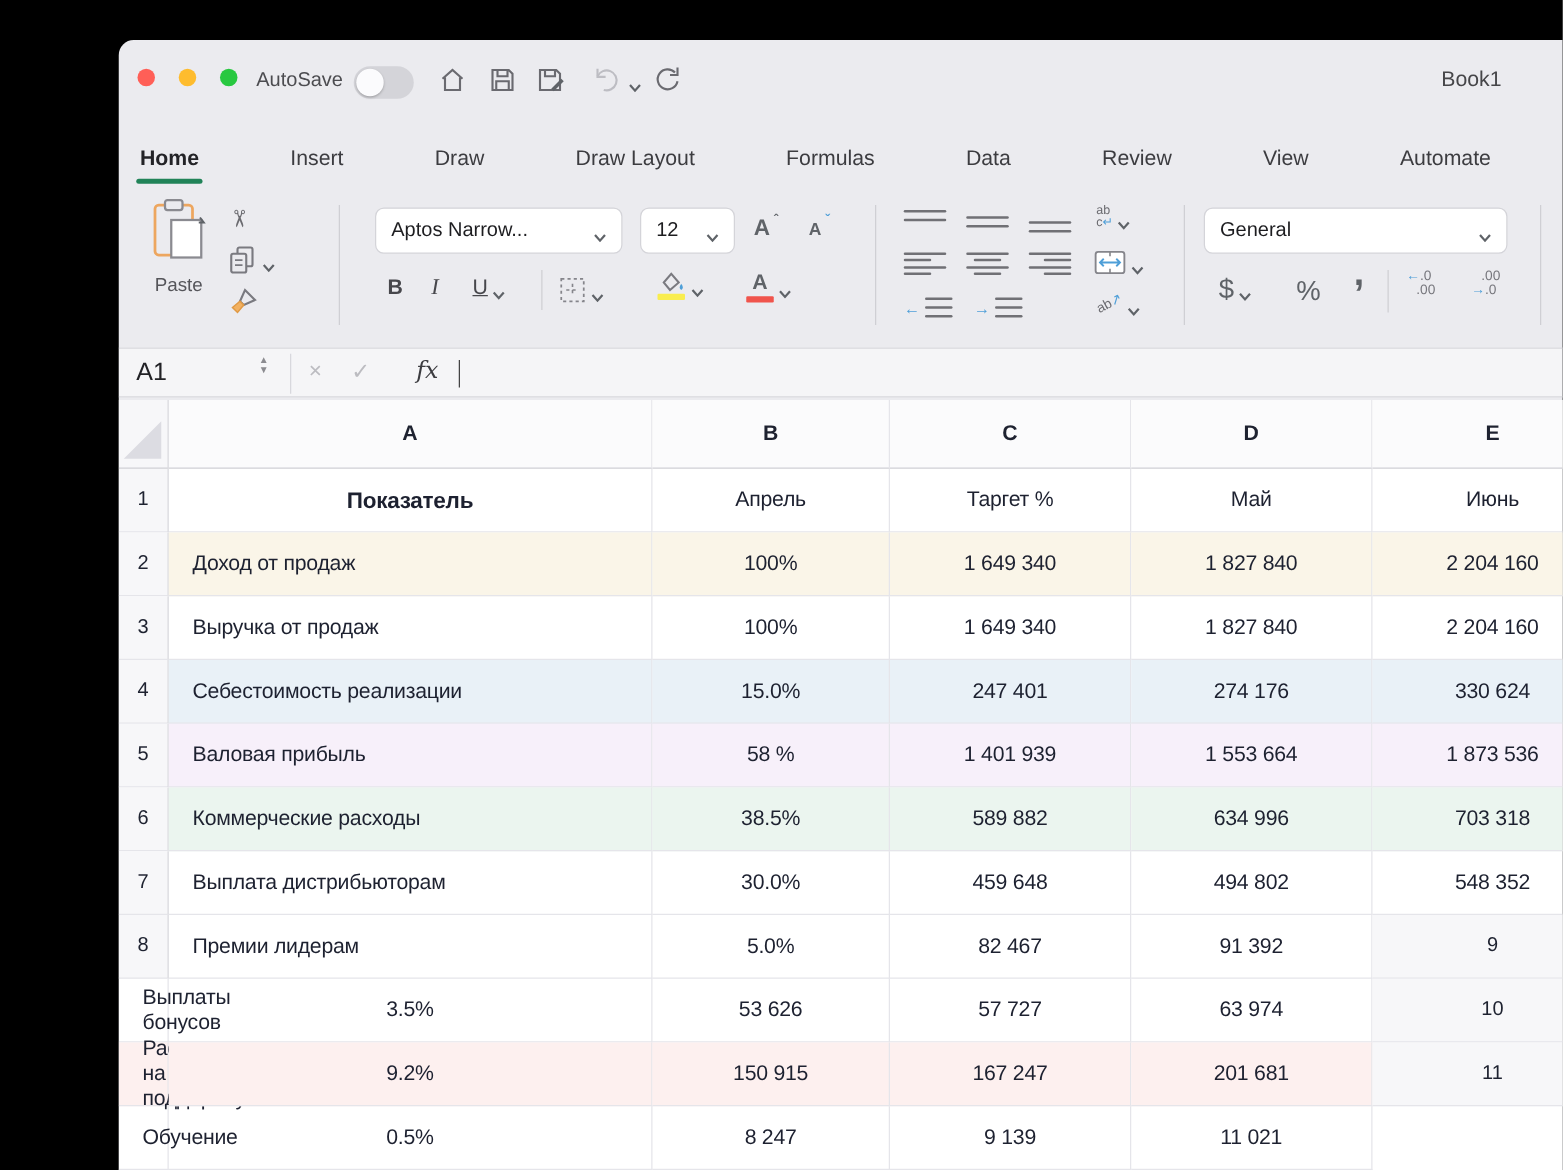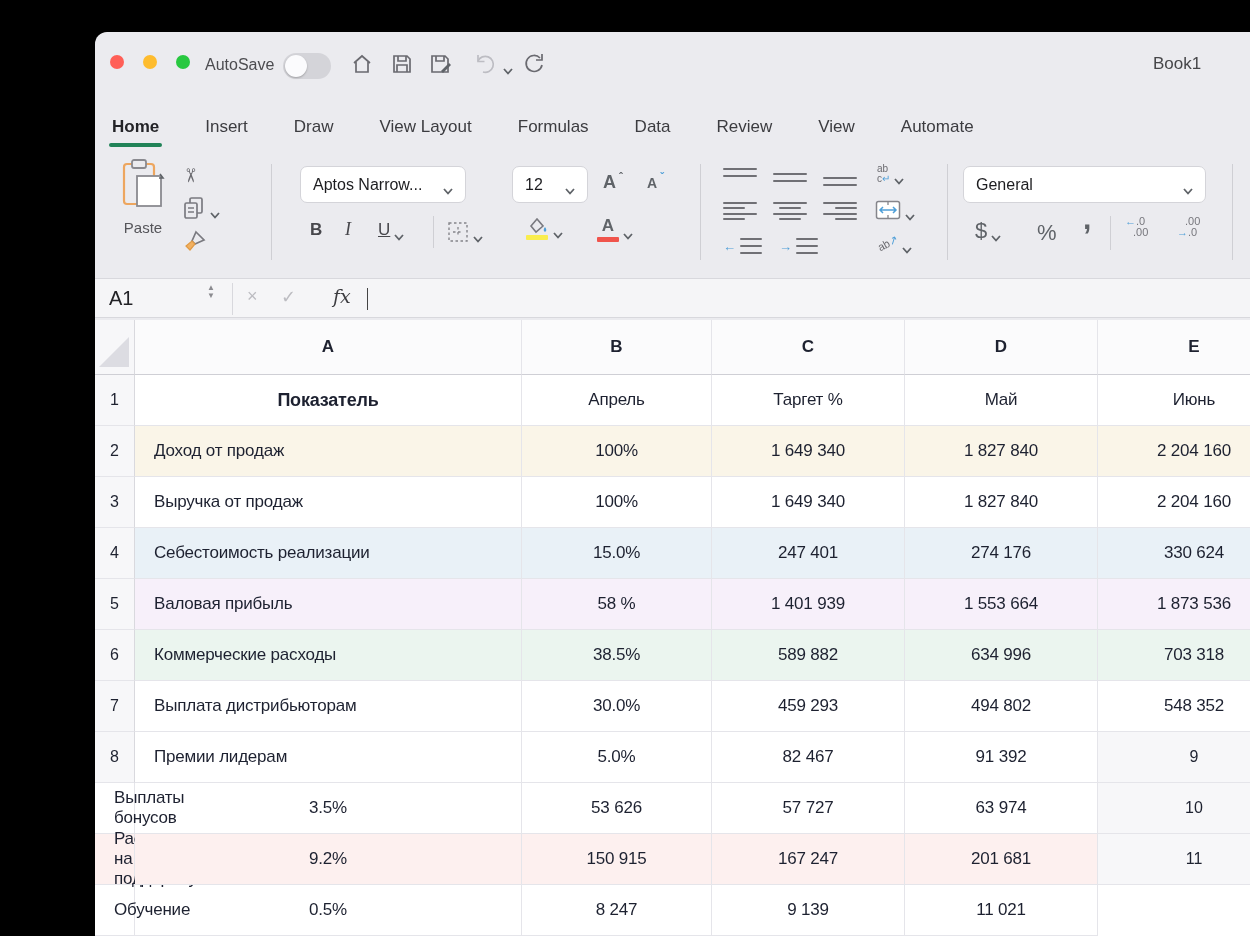--- a/index.html
+++ b/index.html
@@ -21,21 +21,21 @@
   .tb-icon { position:absolute; top:17px; width:30px; height:30px; display:flex; align-items:center;
              justify-content:center; color:#5f6368; }
   .tb-icon svg { stroke:#6a6a70; fill:none; stroke-width:1.7; }
   .tb-icon.dim svg { stroke:#bdbdc3; }
   .chv { display:inline-block; width:10px; height:7px; }
   .chv svg { stroke:#5f6368; fill:none; stroke-width:1.8; width:10px; height:7px; }
   .doc-title { position:absolute; left:1058px; top:22px; font-size:17px; color:#464649; }
 
   
   .tabs { position:absolute; left:0; top:68px; width:100%; height:54px; display:flex;
-          align-items:center; gap:46px; padding-left:17px; }
+          align-items:center; gap:73px; padding-left:17px; }
   .tab { position:relative; font-size:17px; color:#3c3c40; height:100%; display:flex;
          align-items:center; cursor:default; }
   .tab.active { font-weight:bold; color:#232327; }
   .tab.active::after { content:""; position:absolute; left:-3px; right:-3px; bottom:7px;
                        height:4px; border-radius:2px; background:#218358; }
 
   
   .ribbon { position:absolute; left:0; top:122px; width:100%; height:124px; }
   .rsep { position:absolute; top:10px; width:1px; height:96px; background:#cfcfd4; }
   .dd { position:absolute; background:#fff; border:1px solid #d4d4d9; border-radius:7px;
@@ -145,21 +145,21 @@
           <path d="M20 2 L20 8 L14 8"></path>
         </svg>
     </span>
     <span class="doc-title">Book1</span>
   </div>
 
   <div class="tabs">
     <span class="tab active">Home</span>
     <span class="tab">Insert</span>
     <span class="tab">Draw</span>
-    <span class="tab">View Layout</span>
+    <span class="tab">Draw Layout</span>
     <span class="tab">Formulas</span>
     <span class="tab">Data</span>
     <span class="tab">Review</span>
     <span class="tab">View</span>
     <span class="tab">Automate</span>
   </div>
 
   <div class="ribbon">
 
     <div class="paste-group">
@@ -188,21 +188,21 @@
       </div>
       <div class="row">
         <svg width="24" height="24" viewBox="0 0 24 24">
             <path d="M13 3 L21 11 L12 15 L9 12 Z" fill="none" stroke="#7a7a80" stroke-width="1.7"></path>
             <path d="M9 12 L12 15 L7 21 L3 17 Z" fill="#f2b161" stroke="#e09a45" stroke-width="1.2"></path>
           </svg>
       </div>
     </div>
     <div class="rsep" style="left:176px"></div>
 
-    <div class="dd" style="left:205px; top:12px; width:166px; height:37px">
+    <div class="dd" style="left:205px; top:12px; width:198px; height:37px">
       <span>Aptos Narrow...</span>
       <span class="chv"><svg viewBox="0 0 10 7">
             <polyline points="1,1 5,5.5 9,1"></polyline>
           </svg></span>
     </div>
     <div class="dd" style="left:417px; top:12px; width:76px; height:37px">
       <span>12</span>
       <span class="chv"><svg viewBox="0 0 10 7">
             <polyline points="1,1 5,5.5 9,1"></polyline>
           </svg></span>
@@ -430,21 +430,21 @@
     <div class="rh">6</div>
     <div class="cell a r6">Коммерческие расходы</div>
     <div class="cell r6">38.5%</div>
     <div class="cell r6">589 882</div>
     <div class="cell r6">634 996</div>
     <div class="cell r6">703 318</div>
 
     <div class="rh">7</div>
     <div class="cell a">Выплата дистрибьюторам</div>
     <div class="cell">30.0%</div>
-    <div class="cell">459 293</div>
+    <div class="cell">459 648</div>
     <div class="cell">494 802</div>
     <div class="cell">548 352</div>
 
     <div class="rh">8</div>
     <div class="cell a">Премии лидерам</div>
     <div class="cell">5.0%</div>
     <div class="cell">82 467</div>
     <div class="cell">91 392</div>
 
     <div class="rh">9</div>

